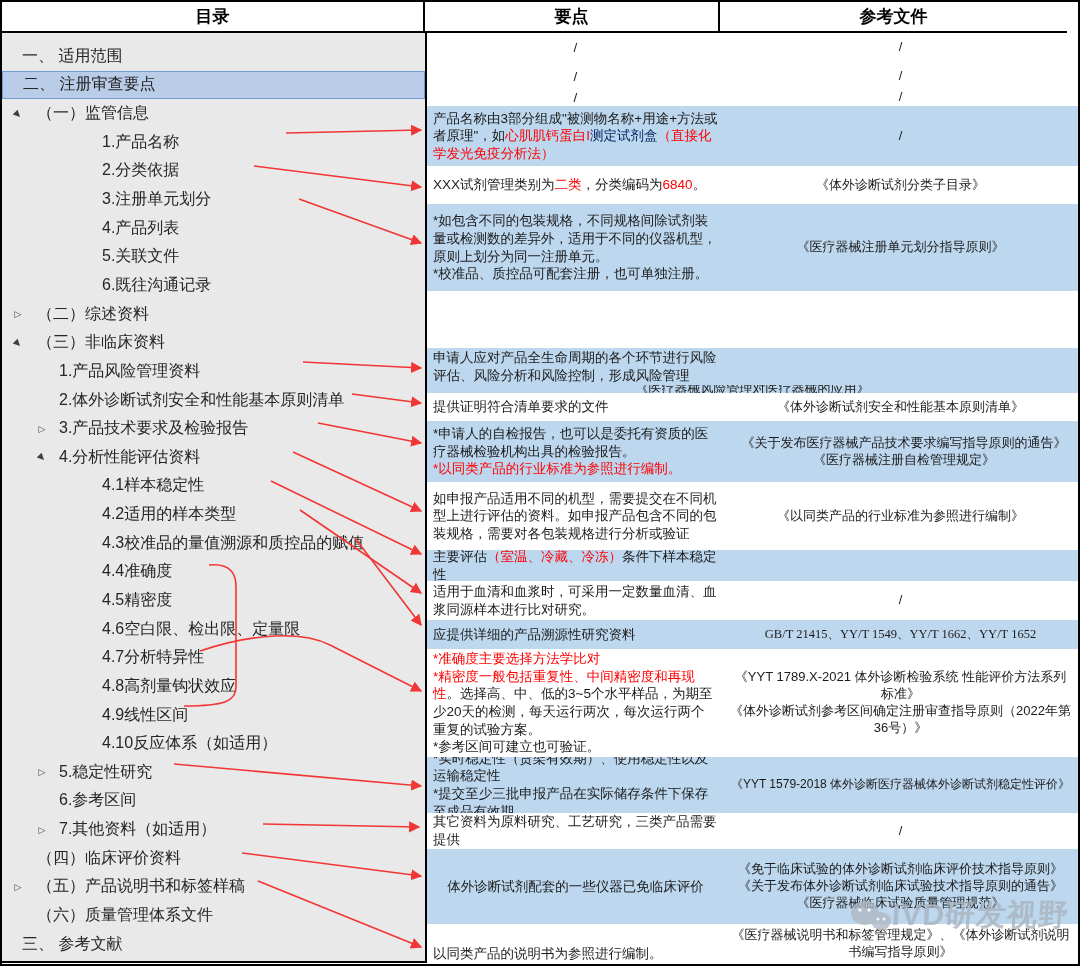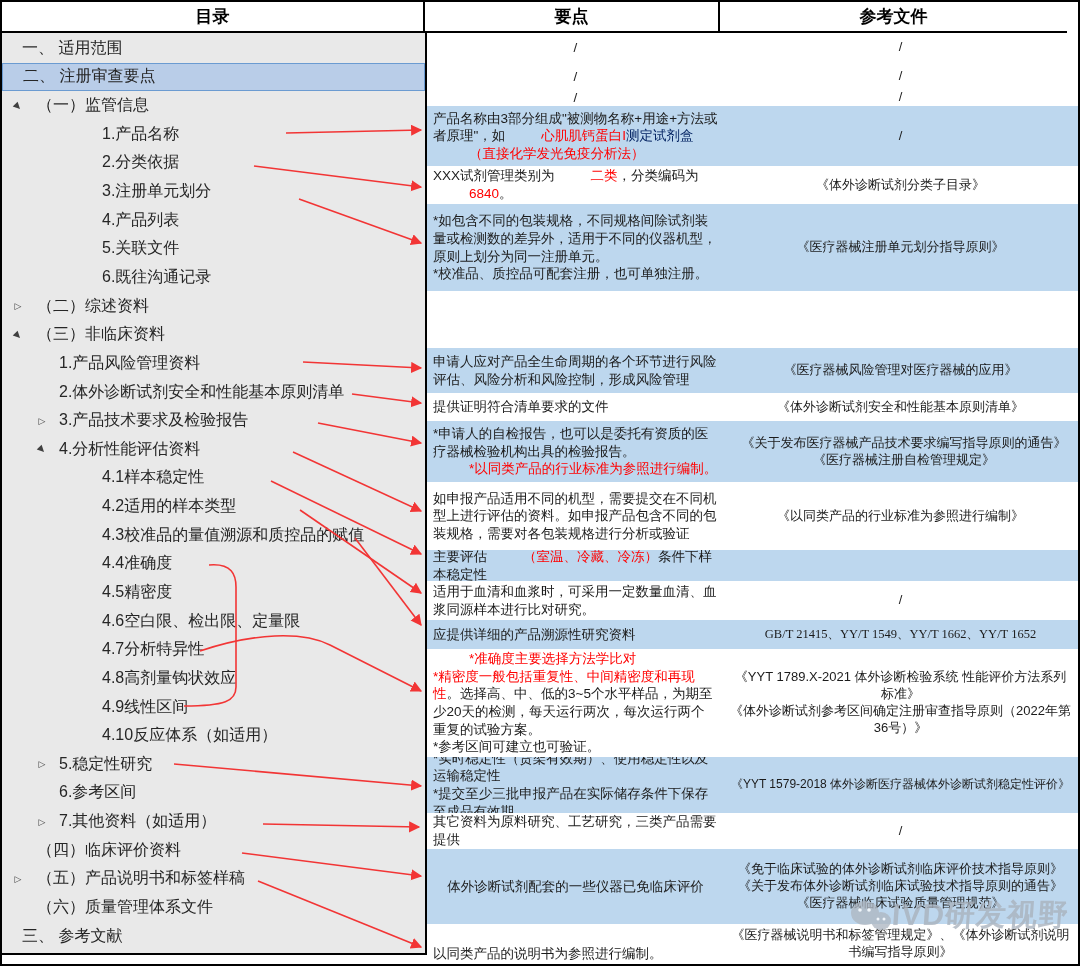--- a/index.html
+++ b/index.html
@@ -10,21 +10,21 @@
   .header{position:absolute;top:0;left:0;right:11px;height:29px;display:flex;
           border-bottom:2px solid #000;background:#fff;z-index:2;}
   .hcell{display:flex;align-items:center;justify-content:center;
          font-size:17px;font-weight:bold;color:#000;box-sizing:border-box;}
   .hcell.c0{width:423px;border-right:2px solid #000;}
   .hcell.c1{width:295px;border-right:2px solid #000;}
   .hcell.c2{flex:1;}
   
   .toc{position:absolute;top:29px;left:0;width:423px;height:919px;
        background:#e9e9e9;border-right:2px solid #000;border-bottom:2px solid #000;
-       box-sizing:content-box;z-index:1;padding-top:3px;}
+       box-sizing:content-box;z-index:1;padding-top:11px;}
   .toc-item{position:relative;height:28.65px;display:flex;align-items:center;
             font-size:16px;color:#262626;box-sizing:border-box;white-space:nowrap;}
   .toc-item.lvl0{padding-left:20px;}
   .toc-item.lvl1{padding-left:35px;}
   .toc-item.lvl2{padding-left:57px;}
   .toc-item.lvl3{padding-left:100px;text-align:right;}
   .toc-item.selected{background:#b9cde8;border:1px solid #6b9bd1;}
   .glyph{position:absolute;top:50%;margin-top:-7px;width:14px;height:14px;
          font-size:9px;line-height:14px;text-align:center;color:#404040;}
   .lvl1 .glyph{left:9px;}
@@ -37,21 +37,21 @@
   .cell{box-sizing:border-box;display:flex;align-items:center;overflow:hidden;}
   .cell.mid{width:296px;padding:1px 5px 1px 6px;}
   .cell.ref{flex:1;padding:1px 6px;justify-content:center;}
   .cell .txt{width:100%;font-size:13.5px;line-height:1.3;color:#1b1b1b;white-space:pre-wrap;}
   .cell.ref .txt{text-align:center;font-size:13px;white-space:pre-line;}
   .align-center .txt{text-align:center;}
   .align-bottom{align-items:flex-end;}
   .ref.serif .txt{font-family:"Liberation Serif","DejaVu Serif",serif;font-size:12.5px;}
   .ref.small .txt{font-size:12px;}
   .seg-k{color:#1b1b1b;}
-  .seg-r{color:#ff0000;margin-left:36px;}
+  .seg-r{color:#ff0000;}
   .seg-n{color:#002060;}
   
   svg.overlay{position:absolute;top:0;left:0;z-index:5;pointer-events:none;}
   .arrow{stroke:#f23535;stroke-width:1.6;fill:none;}
   
   .watermark{position:absolute;left:848px;top:893px;z-index:6;display:flex;
              align-items:center;pointer-events:none;opacity:.78;}
   .wm-text{font-size:30px;font-weight:bold;color:#a9b2bd;letter-spacing:1px;
            transform:skewX(-4deg);white-space:nowrap;}
 </style>
@@ -224,21 +224,21 @@
         </div>
       </div>
       <div class="grid-row" style="height: 57px;">
         <div class="cell mid">
           <div class="txt"></div>
         </div>
         <div class="cell ref">
           <div class="txt"></div>
         </div>
       </div>
-      <div class="grid-row hl" style="height: 45px;">
+      <div class="grid-row hl" style="height: 45px; flex-direction: column;">
         <div class="cell mid">
           <div class="txt"><span class="seg-k">申请人应对产品全生命周期的各个环节进行风险评估、风险分析和风险控制，形成风险管理</span></div>
         </div>
         <div class="cell ref">
           <div class="txt">《医疗器械风险管理对医疗器械的应用》</div>
         </div>
       </div>
       <div class="grid-row" style="height: 28px;">
         <div class="cell mid">
           <div class="txt"><span class="seg-k">提供证明符合清单要求的文件</span></div>

